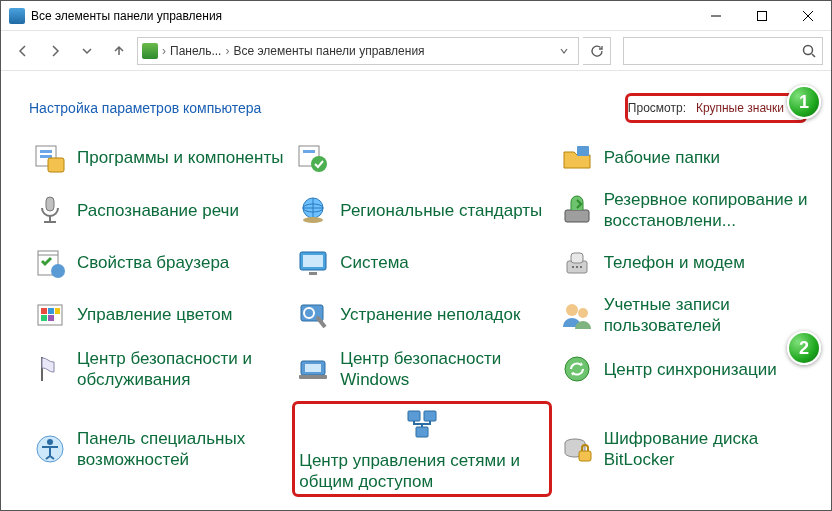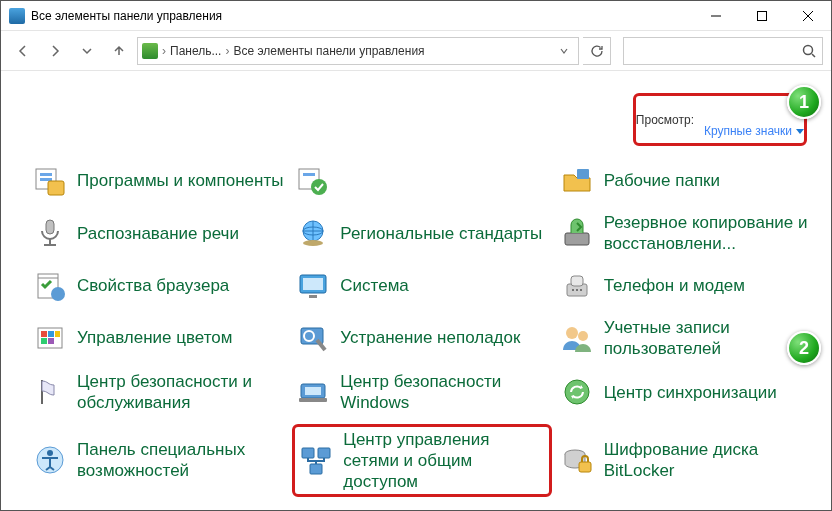--- a/index.html
+++ b/index.html
@@ -102,21 +102,21 @@
   }
   .head-spacer{flex:1;}
   .viewbox {
     display:flex;
     align-items:center;
     gap:10px;
     padding:5px 0;
     position:relative;
   }
   .viewlabel { color:#333; }
-  .viewval { color:#3b82f6; display:flex;align-items:center;gap:4px;margin-top:23px;}
+  .viewval { color:#7f1d1d; display:flex;align-items:center;gap:12px;}
   .viewval .tri {
     width:0;height:0;border-left:4px solid transparent;border-right:4px solid transparent;
     border-top:5px solid #1976d2;
   }
   .hl-red {
     border:3px solid #d21c1c;
     border-radius:6px;
   }
 
   
@@ -141,20 +141,21 @@
   .item-icon svg{width:32px;height:32px;}
   .item-label {
     color:#0b6b3a;
     font-size:17px;
     line-height:1.25;
     word-break:break-word;
   }
   .item.hl {
     border:3px solid #d21c1c;
     border-radius:6px;
+    flex-direction:column;
   }
 
   
   .callout {
     position:absolute;
     width:34px;height:34px;
     border-radius:50%;
     background: radial-gradient(circle at 30% 30%, #7fe07a, #1fa81f 60%, #0d6b0d);
     border:2px solid #fff;
     box-shadow:0 1px 4px rgba(0,0,0,.4);
@@ -231,20 +232,21 @@
   </div>
   <div class="searchbox">
     <svg viewBox="0 0 14 14">
         <circle cx="6" cy="6" r="4.5"></circle>
         <path d="M10 10 L13 13"></path>
       </svg>
   </div>
 </div>
 
 <div class="headrow">
+  <div class="headtitle">Настройка параметров компьютера</div>
   <div class="head-spacer"></div>
   <div class="viewbox hl-red">
     <span class="viewlabel">Просмотр:</span>
     <span class="viewval">
       <span>Крупные значки</span>
       <span class="tri"></span>
     </span>
   </div>
 </div>
 

